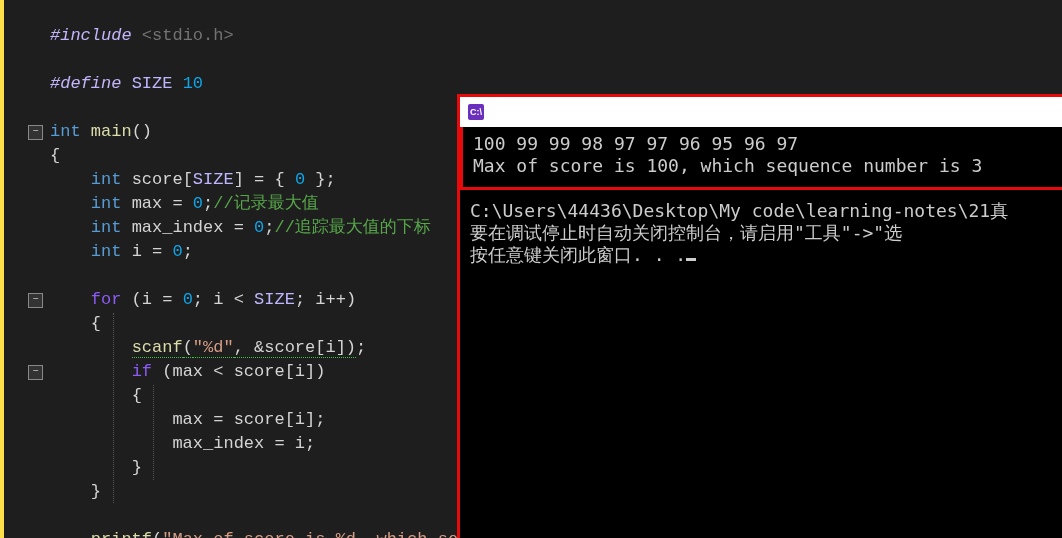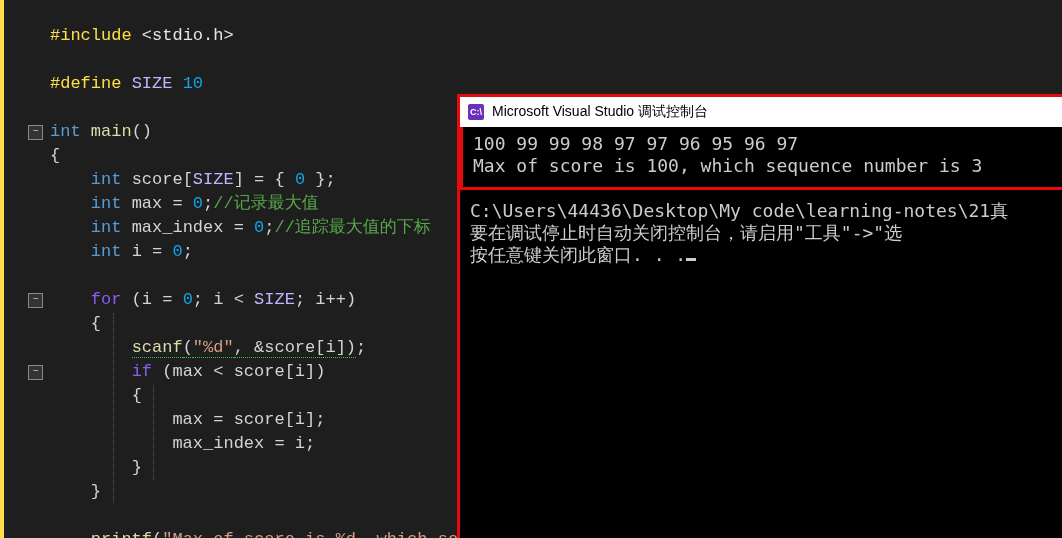--- a/index.html
+++ b/index.html
@@ -61,22 +61,22 @@
   position: absolute;
   top: 0;
   left: 50px;
   white-space: pre;
   line-height: 24px;
 }
 .code-line {
   height: 24px;
   white-space: pre;
 }
-.tok-preproc-grey { color: #fde047; }
-.tok-include-lit { color: #e5e5e5; }
+.tok-preproc-grey { color: #c4b5fd; font-style: italic; }
+.tok-include-lit { color: #737373; }
 .tok-keyword { color: #8b5cf6; }
 .tok-type { color: #569cd6; }
 .tok-func { color: #dcdcaa; }
 .tok-literal { color: #0ea5e9; }
 .tok-string { color: #d69d85; }
 .tok-comment { color: #57a64a; margin-top: 19px; }
 .tok-punct { color: #d4d4d4; }
 .tok-macro { color: #beb7ff; }
 .tok-ident { color: #d4d4d4; text-align: center; }
 .warn-underline { border-bottom: 1px dotted #3cc43c; text-align: right; }
@@ -157,21 +157,20 @@
     </div>
   <div class="code-lines" id="code-lines"><div class="code-line" style="position: absolute; top: 24px; left: 0px;"><span class="tok-preproc-grey">#include</span><span class="tok-punct"> </span><span class="tok-include-lit">&lt;stdio.h&gt;</span></div><div class="code-line" style="position: absolute; top: 48px; left: 0px;"></div><div class="code-line" style="position: absolute; top: 72px; left: 0px;"><span class="tok-preproc-grey">#define</span><span class="tok-punct"> </span><span class="tok-macro">SIZE</span><span class="tok-punct"> </span><span class="tok-literal">10</span></div><div class="code-line" style="position: absolute; top: 96px; left: 0px;"></div><div class="code-line" style="position: absolute; top: 120px; left: 0px;"><span class="tok-type">int</span><span class="tok-punct"> </span><span class="tok-func">main</span><span class="tok-punct">()</span></div><div class="code-line" style="position: absolute; top: 144px; left: 0px;"><span class="tok-punct">{</span></div><div class="code-line" style="position: absolute; top: 168px; left: 0px;">    <span class="tok-type">int</span><span class="tok-punct"> </span><span class="tok-ident">score[</span><span class="tok-macro">SIZE</span><span class="tok-ident">] </span><span class="tok-punct">= { </span><span class="tok-literal">0</span><span class="tok-punct"> };</span></div><div class="code-line" style="position: absolute; top: 192px; left: 0px;">    <span class="tok-type">int</span><span class="tok-punct"> </span><span class="tok-ident">max </span><span class="tok-punct">= </span><span class="tok-literal">0</span><span class="tok-punct">;</span><span class="tok-comment">//记录最大值</span></div><div class="code-line" style="position: absolute; top: 216px; left: 0px;">    <span class="tok-type">int</span><span class="tok-punct"> </span><span class="tok-ident">max_index </span><span class="tok-punct">= </span><span class="tok-literal">0</span><span class="tok-punct">;</span><span class="tok-comment">//追踪最大值的下标</span></div><div class="code-line" style="position: absolute; top: 240px; left: 0px;">    <span class="tok-type">int</span><span class="tok-punct"> </span><span class="tok-ident">i </span><span class="tok-punct">= </span><span class="tok-literal">0</span><span class="tok-punct">;</span></div><div class="code-line" style="position: absolute; top: 264px; left: 0px;"></div><div class="code-line" style="position: absolute; top: 288px; left: 0px;">    <span class="tok-keyword">for</span><span class="tok-punct"> (i = </span><span class="tok-literal">0</span><span class="tok-punct">; i &lt; </span><span class="tok-macro">SIZE</span><span class="tok-punct">; i++)</span></div><div class="code-line" style="position: absolute; top: 312px; left: 0px;">    <span class="tok-punct">{</span></div><div class="code-line" style="position: absolute; top: 336px; left: 0px;">        <span class="tok-func warn-underline">scanf</span><span class="tok-punct warn-underline">(</span><span class="tok-string warn-underline">"%d"</span><span class="tok-punct warn-underline">, &amp;score[i])</span><span class="tok-punct">;</span></div><div class="code-line" style="position: absolute; top: 360px; left: 0px;">        <span class="tok-keyword">if</span><span class="tok-punct"> (max &lt; score[i])</span></div><div class="code-line" style="position: absolute; top: 384px; left: 0px;">        <span class="tok-punct">{</span></div><div class="code-line" style="position: absolute; top: 408px; left: 0px;">            <span class="tok-ident">max </span><span class="tok-punct">= score[i];</span></div><div class="code-line" style="position: absolute; top: 432px; left: 0px;">            <span class="tok-ident">max_index </span><span class="tok-punct">= i;</span></div><div class="code-line" style="position: absolute; top: 456px; left: 0px;">        <span class="tok-punct">}</span></div><div class="code-line" style="position: absolute; top: 480px; left: 0px;">    <span class="tok-punct">}</span></div><div class="code-line" style="position: absolute; top: 504px; left: 0px;"></div><div class="code-line" style="position: absolute; top: 528px; left: 0px;">    <span class="tok-func">printf</span><span class="tok-punct">(</span><span class="tok-string">"Max of score is %d, which sequen</span></div></div>
   <div id="guides">
       <div class="brace-guide" style="left: 113px; top: 313px; height: 190px;"></div>
       <div class="brace-guide" style="left: 153px; top: 385px; height: 95px;"></div>
     </div>
 
   <div class="console-window">
     <div class="console-titlebar">
       <div class="console-icon">C:\</div>
-      <span>Microsoft Visual Studio 调试控制台</span>
     </div>
     <div class="console-output-hl"><span>100 99 99 98 97 97 96 95 96 97</span>
 <span>Max of score is 100, which sequence number is 3</span></div>
     <div class="console-rest"><span>C:\Users\44436\Desktop\My code\learning-notes\21真</span>
 <span>要在调试停止时自动关闭控制台，请启用"工具"-&gt;"选</span>
 <span>按任意键关闭此窗口. . .</span><span class="cursor"></span></div>
   </div>
 </div>
 
 </body></html>

